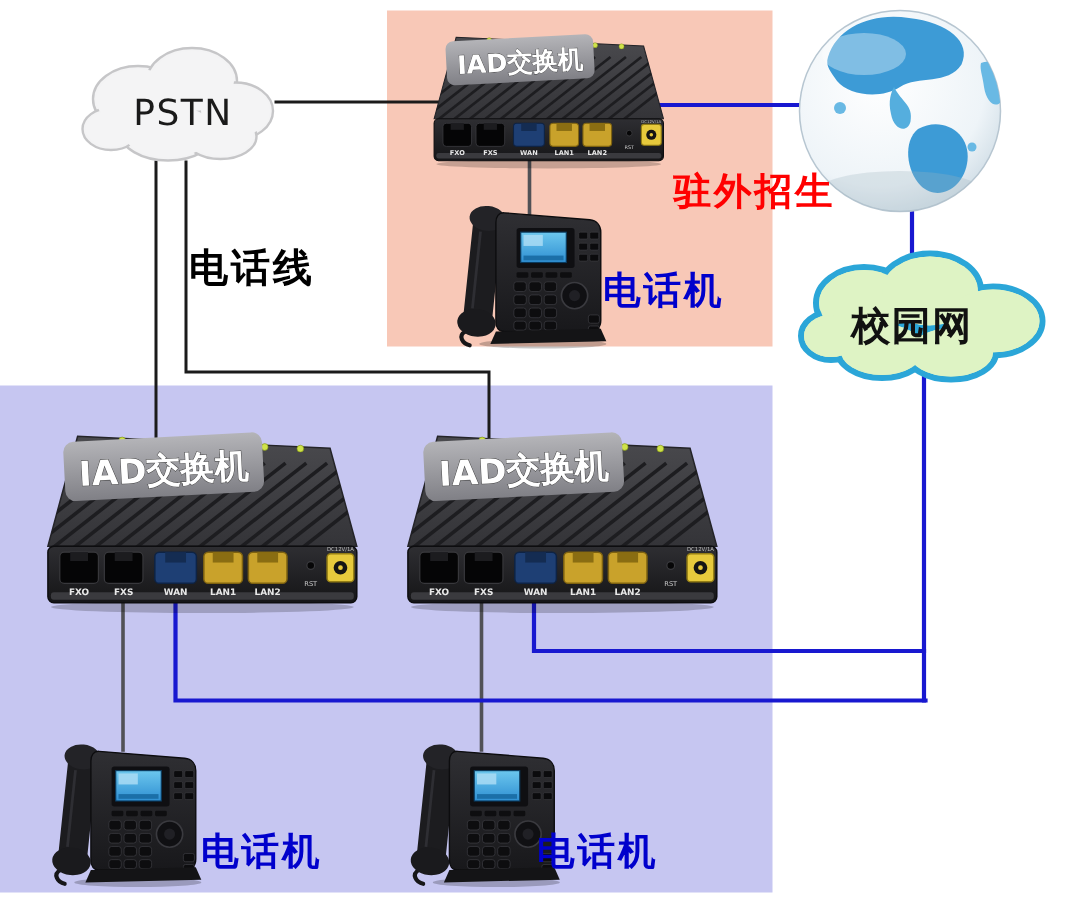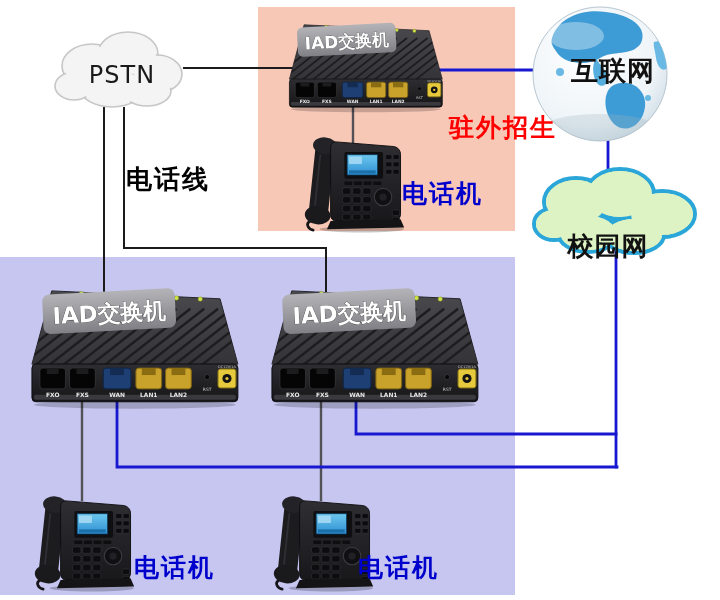--- a/index.html
+++ b/index.html
@@ -10,21 +10,21 @@
   .region{position:absolute;}
   .region-branch{left:258px;top:7px;width:257px;height:224px;background:#f8c8b7;}
   .region-campus{left:0px;top:257px;width:515px;height:338px;background:#c6c6f1;}
   .layer-svg{position:absolute;left:0;top:0;z-index:2;}
   .label{position:absolute;z-index:3;white-space:nowrap;line-height:1.1;}
   .lbl-pstn{left:60px;top:62px;width:124px;text-align:center;font-size:24px;font-weight:500;color:#1a1a1a;letter-spacing:1px;}
   .lbl-phoneline{left:126px;top:165px;font-size:26px;font-weight:700;color:#000000;letter-spacing:2px;}
   .lbl-branch{left:410px;top:114px;font-size:25px;font-weight:700;color:#ff0000;letter-spacing:2px;margin-left:39px;}
   .lbl-phone-top{left:402px;top:180px;font-size:25px;font-weight:700;color:#0000cc;letter-spacing:2px;}
   .lbl-internet{left:558px;top:56px;width:110px;text-align:center;font-size:27px;font-weight:700;color:#111111;letter-spacing:1px;}
-  .lbl-campus{left:553px;top:204px;width:110px;text-align:center;font-size:26px;font-weight:700;color:#111111;letter-spacing:1px;margin-top:28px;}
+  .lbl-campus{left:553px;top:204px;width:110px;text-align:center;font-size:26px;font-weight:700;color:#111111;letter-spacing:1px;}
   .lbl-phone-bl{left:134px;top:554px;font-size:25px;font-weight:700;color:#0000cc;letter-spacing:2px;}
   .lbl-phone-br{left:358px;top:554px;font-size:25px;font-weight:700;color:#0000cc;letter-spacing:2px;}
   svg text{font-family:"DejaVu Sans","Liberation Sans",sans-serif;}
 </style>
 </head>
 <body>
 
 <div class="stage">
 
   <div class="region region-branch"></div>
@@ -268,18 +268,17 @@
     <use href="#iad-device" transform="translate(266,279) scale(0.99)"></use>
     <use href="#phone-device" transform="translate(303,129) scale(0.92)"></use>
     <use href="#phone-device" transform="translate(33,488) scale(0.92)"></use>
     <use href="#phone-device" transform="translate(272,488) scale(0.92)"></use>
   </svg>
 
   <div class="label lbl-phoneline">电话线</div>
   <div class="label lbl-pstn">PSTN</div>
   <div class="label lbl-branch">驻外招生</div>
   <div class="label lbl-phone-top">电话机</div>
-  <div class="label lbl-internet">互联网</div>
   <div class="label lbl-campus">校园网</div>
   <div class="label lbl-phone-bl">电话机</div>
   <div class="label lbl-phone-br">电话机</div>
 
 </div>
 
 </body></html>

